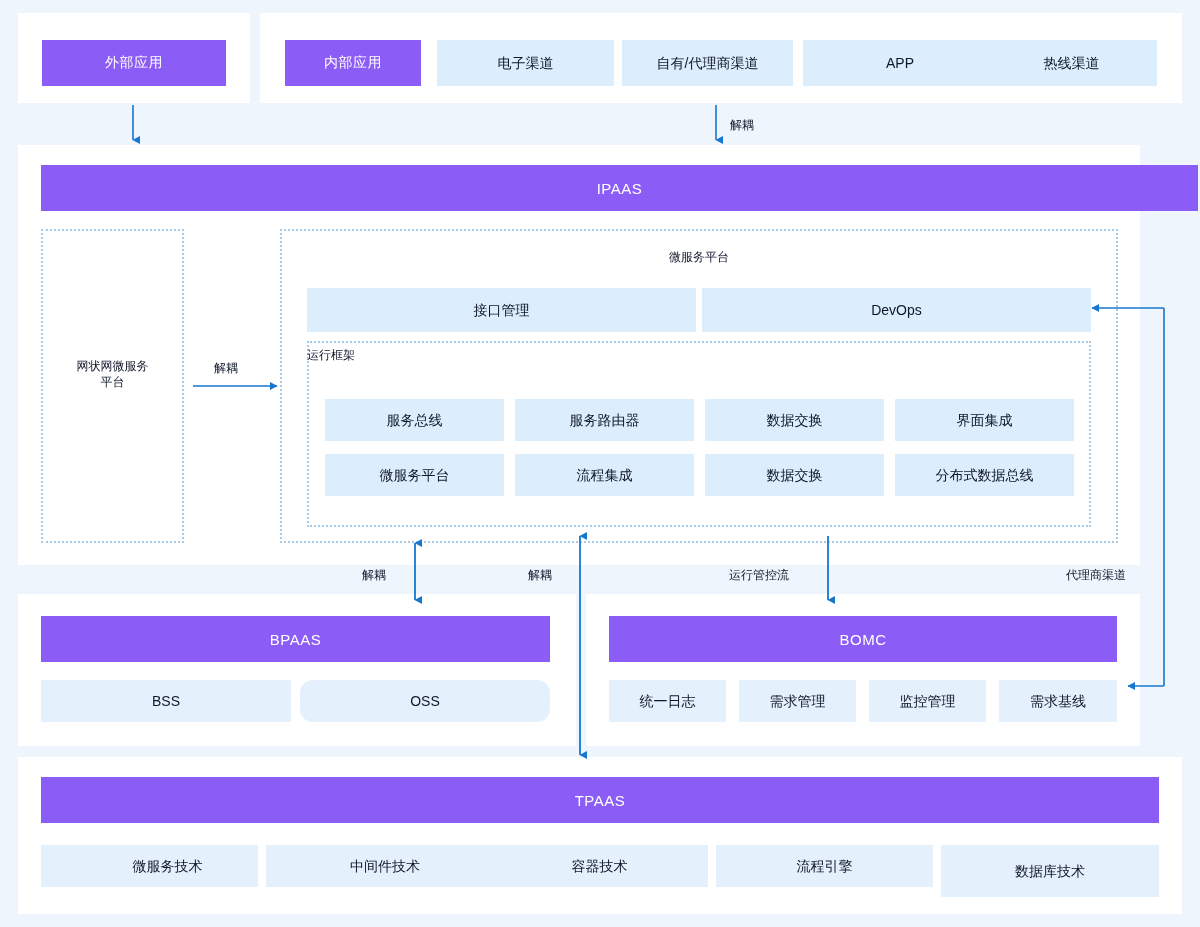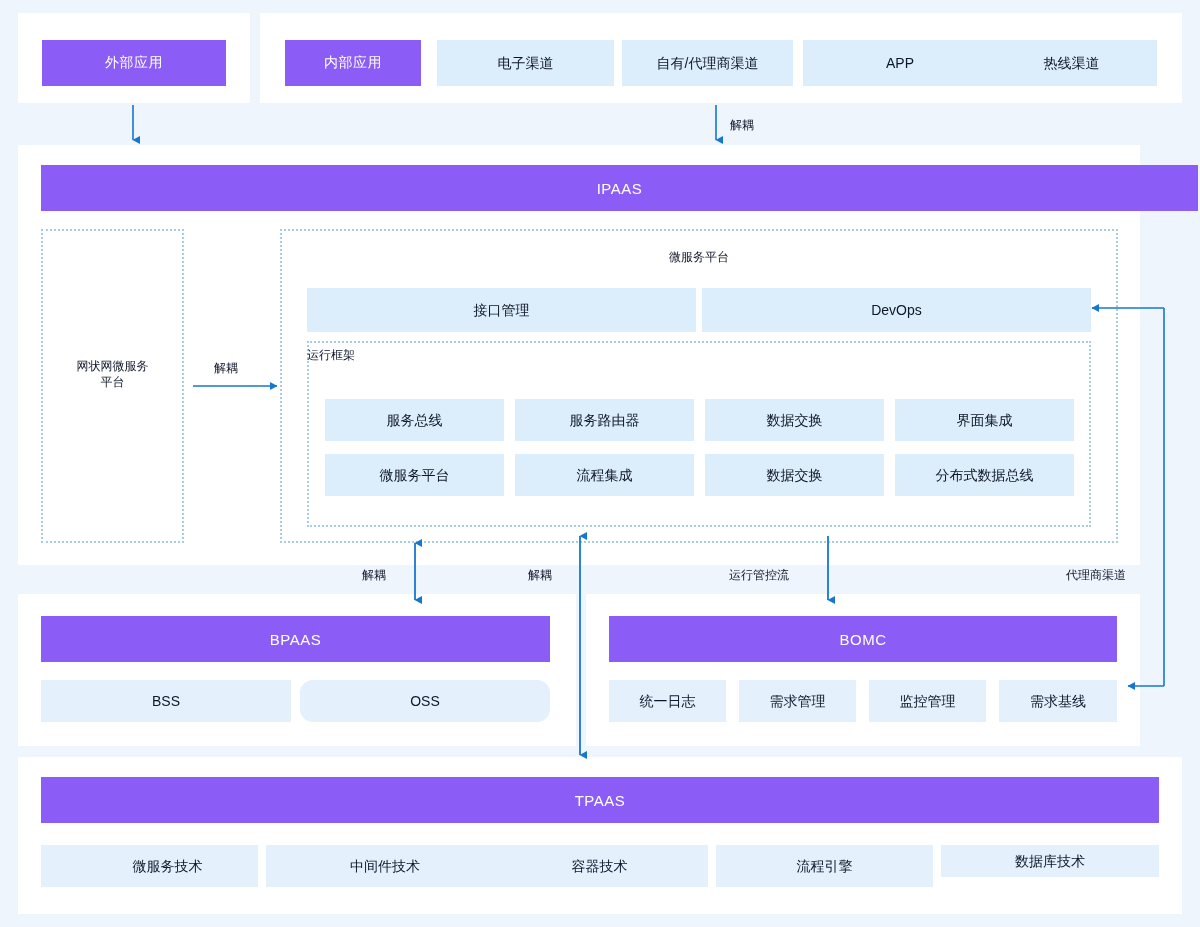--- a/index.html
+++ b/index.html
@@ -121,21 +121,21 @@
   <div class="cell pale" style="left:999px; top:680px; width:118px; height:42px;">需求基线</div>
 
   <div class="panel" style="left:18px; top:757px; width:1164px; height:157px;"></div>
 
   <div class="band" style="left:41px; top:777px; width:1118px; height:46px;">TPAAS</div>
 
   <div class="cell pale" style="left:41px; top:845px; width:217px; height:42px;padding-left:36px;">微服务技术</div>
   <div class="cell pale" style="left:266px; top:845px; width:238px; height:42px;">中间件技术</div>
   <div class="cell pale" style="left:491px; top:845px; width:217px; height:42px;">容器技术</div>
   <div class="cell pale" style="left:716px; top:845px; width:217px; height:42px;">流程引擎</div>
-  <div class="cell pale" style="left:941px; top:845px; width:218px; height:32px;">数据库技术</div>
+  <div class="cell pale" style="left:941px; top:845px; width:218px; height:52px;">数据库技术</div>
 
   <svg id="wires" viewBox="0 0 1200 927" xmlns="http://www.w3.org/2000/svg">
     <defs>
       <marker id="ah-down" markerWidth="9" markerHeight="9" refX="4.5" refY="8" orient="auto" markerUnits="userSpaceOnUse">
         <path d="M0.5,1 L8.5,1 L4.5,8.5 Z" fill="#1677ce"></path>
       </marker>
       <marker id="ah-up" markerWidth="9" markerHeight="9" refX="4.5" refY="8" orient="auto" markerUnits="userSpaceOnUse">
         <path d="M0.5,1 L8.5,1 L4.5,8.5 Z" fill="#1677ce"></path>
       </marker>
       <marker id="ah-right" markerWidth="9" markerHeight="9" refX="8" refY="4.5" orient="auto" markerUnits="userSpaceOnUse">

